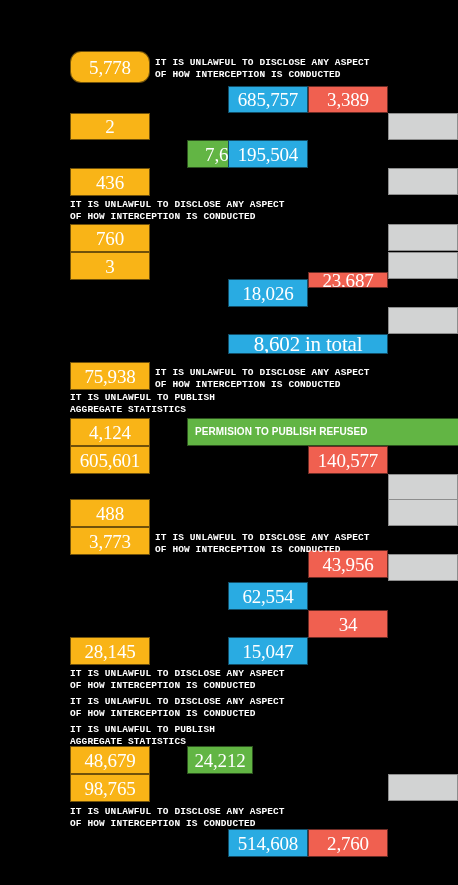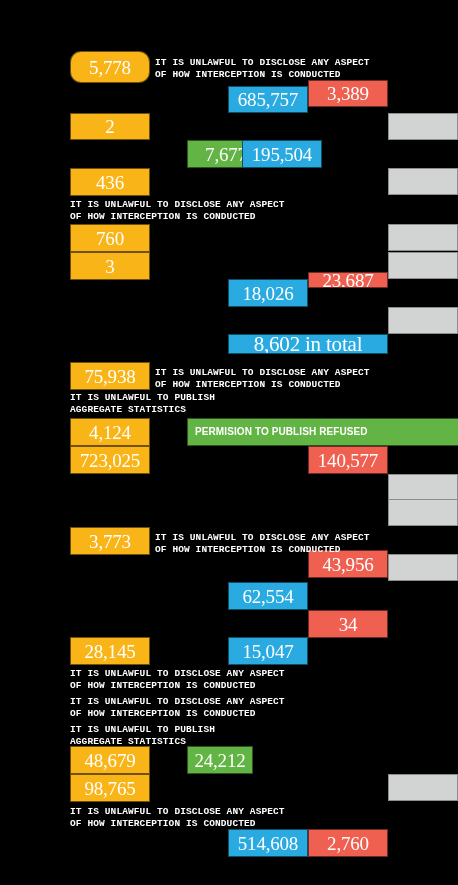--- a/index.html
+++ b/index.html
@@ -67,41 +67,42 @@
     white-space: pre-line;
     text-transform: uppercase;
   }
 </style>
 </head>
 <body>
 
 <div id="chart-canvas">
     <div class="cell yellow" style="left: 70px; top: 51px; width: 80px; height: 32px; border-radius: 11px;">5,778</div>
     <div class="cell blue" style="left: 228px; top: 86px; width: 80px; height: 27px;">685,757</div>
-    <div class="cell red" style="left: 308px; top: 80px; width: 80px; height: 27px;">3,389</div>
+    <div class="cell red" style="left: 308px; top: 86px; width: 80px; height: 27px;">3,389</div>
     <div class="cell grey" style="left: 388px; top: 113px; width: 70px; height: 27px;"></div>
     <div class="cell yellow" style="left: 70px; top: 113px; width: 80px; height: 27px;">2</div>
     <div class="cell green" style="left: 150px; top: 140px; width: 78px; height: 28px;">7,677</div>
-    <div class="cell blue" style="left: 228px; top: 140px; width: 80px; height: 28px; margin-left: 14px;">195,504</div>
+    <div class="cell blue" style="left: 228px; top: 140px; width: 80px; height: 28px;">195,504</div>
     <div class="cell yellow" style="left: 70px; top: 168px; width: 80px; height: 28px;">436</div>
     <div class="cell grey" style="left: 388px; top: 168px; width: 70px; height: 27px;"></div>
     <div class="cell yellow" style="left: 70px; top: 224px; width: 80px; height: 28px;">760</div>
     <div class="cell grey" style="left: 388px; top: 224px; width: 70px; height: 27px;"></div>
     <div class="cell yellow" style="left: 70px; top: 252px; width: 80px; height: 28px;">3</div>
     <div class="cell grey" style="left: 388px; top: 252px; width: 70px; height: 27px;"></div>
     <div class="cell blue" style="left: 228px; top: 279px; width: 80px; height: 28px;">18,026</div>
     <div class="cell red" style="left: 308px; top: 272px; width: 80px; height: 16px;">23,687</div>
     <div class="cell grey" style="left: 388px; top: 307px; width: 70px; height: 27px;"></div>
     <div class="cell blue total" style="left: 228px; top: 334px; width: 160px; height: 20px;">8,602 in total</div>
     <div class="cell yellow" style="left: 70px; top: 362px; width: 80px; height: 28px;">75,938</div>
     <div class="cell yellow" style="left: 70px; top: 418px; width: 80px; height: 28px;">4,124</div>
     <div class="cell green banner" style="left: 150px; top: 418px; width: 308px; height: 28px;">PERMISION TO PUBLISH REFUSED</div>
-    <div class="cell yellow" style="left: 70px; top: 446px; width: 80px; height: 28px;">723,025</div>
+    <div class="cell yellow" style="left: 70px; top: 446px; width: 80px; height: 28px;">605,601</div>
     <div class="cell red" style="left: 308px; top: 446px; width: 80px; height: 28px;">140,577</div>
     <div class="cell grey" style="left: 388px; top: 474px; width: 70px; height: 27px;"></div>
+    <div class="cell yellow" style="left: 70px; top: 499px; width: 80px; height: 28px;">488</div>
     <div class="cell grey" style="left: 388px; top: 499px; width: 70px; height: 27px;"></div>
     <div class="cell yellow" style="left: 70px; top: 527px; width: 80px; height: 28px;">3,773</div>
     <div class="cell grey" style="left: 388px; top: 554px; width: 70px; height: 27px;"></div>
     <div class="cell blue" style="left: 228px; top: 582px; width: 80px; height: 28px;">62,554</div>
     <div class="cell red" style="left: 308px; top: 550px; width: 80px; height: 28px;">43,956</div>
     <div class="cell red" style="left: 308px; top: 610px; width: 80px; height: 28px;">34</div>
     <div class="cell yellow" style="left: 70px; top: 637px; width: 80px; height: 28px;">28,145</div>
     <div class="cell blue" style="left: 228px; top: 637px; width: 80px; height: 28px;">15,047</div>
     <div class="cell yellow" style="left: 70px; top: 746px; width: 80px; height: 28px;">48,679</div>
     <div class="cell green" style="left: 150px; top: 746px; width: 66px; height: 28px;">24,212</div>

